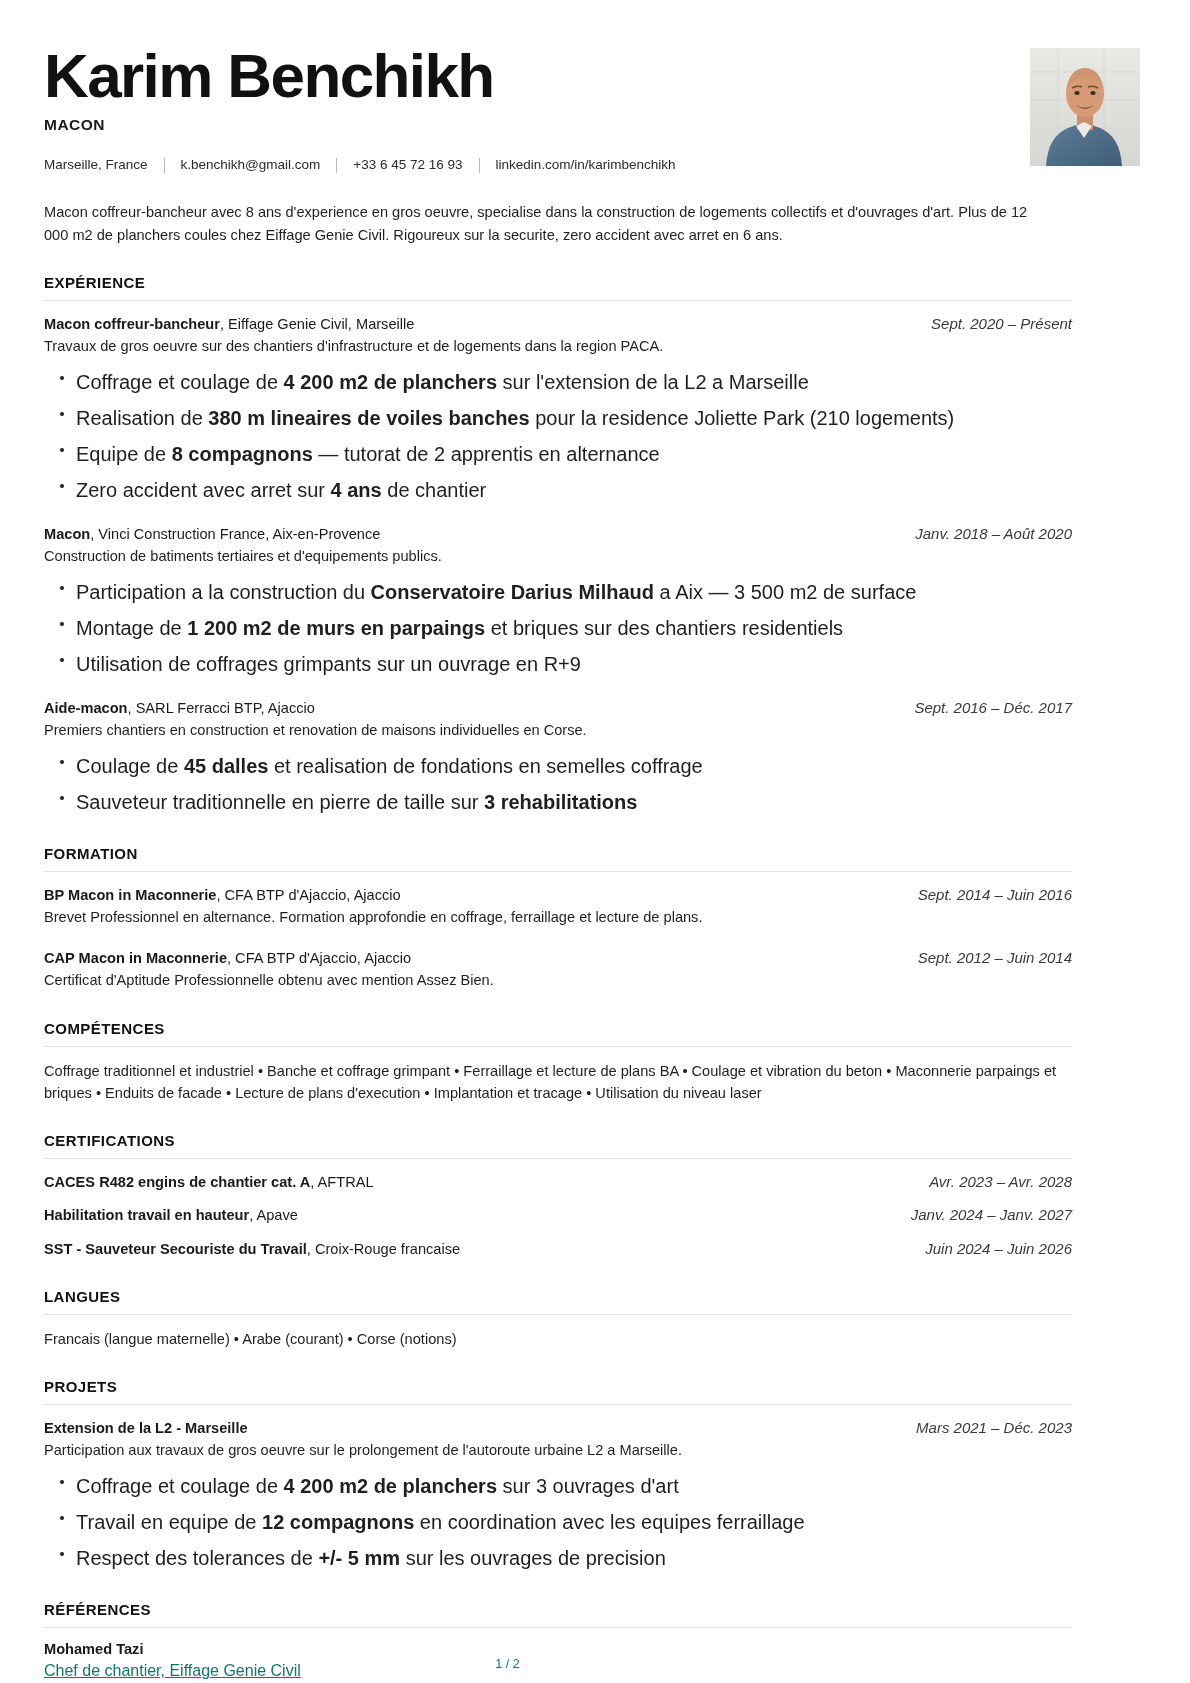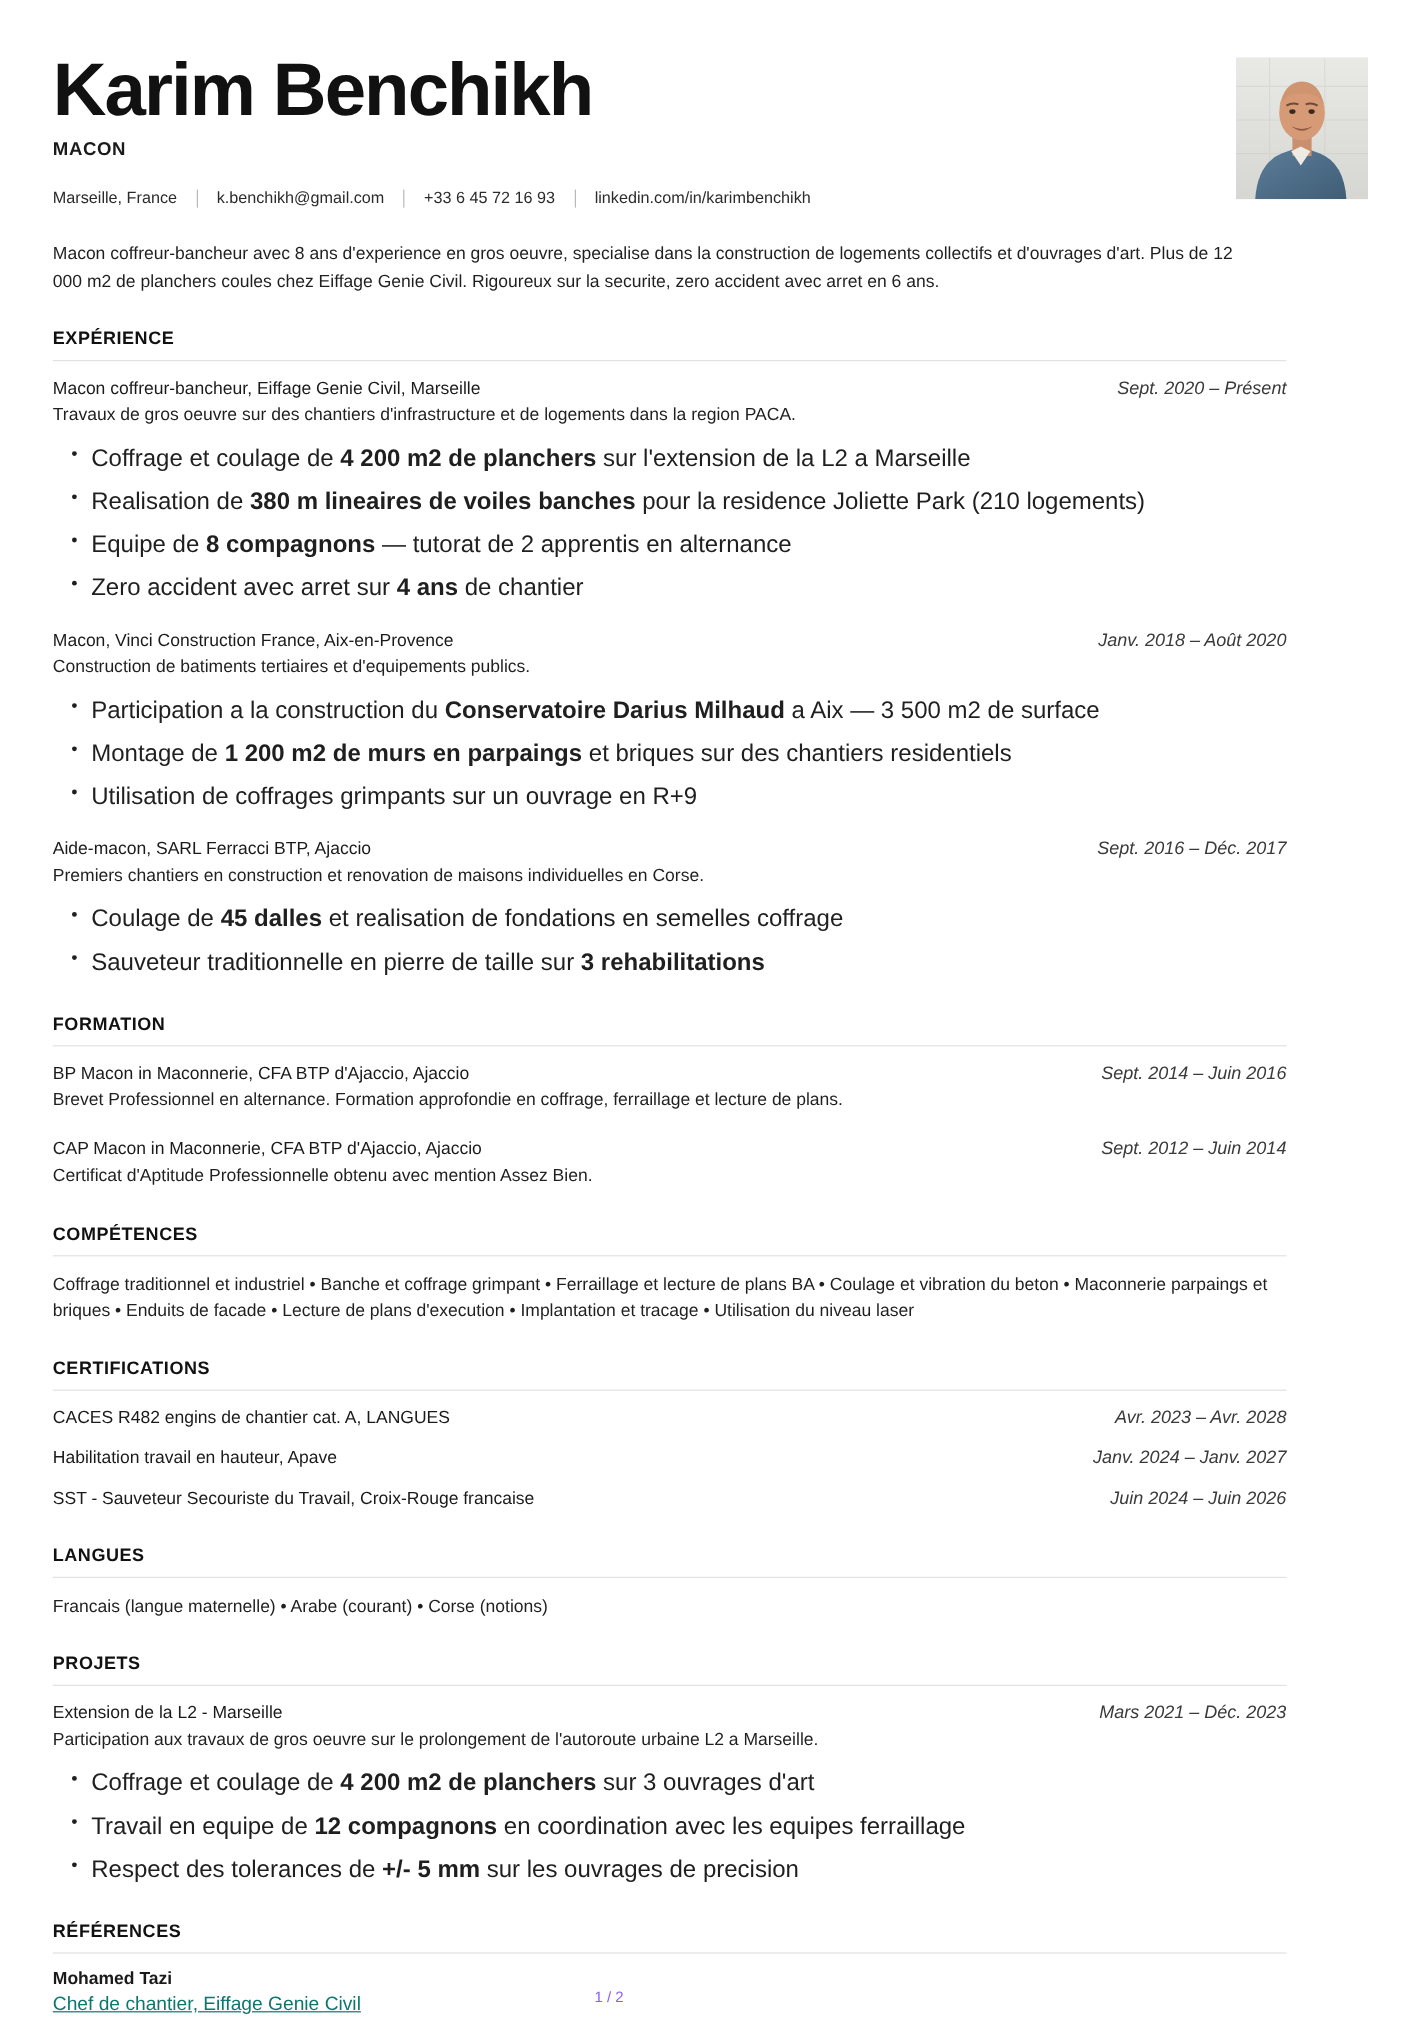--- a/index.html
+++ b/index.html
@@ -103,21 +103,21 @@
     display: flex;
     justify-content: space-between;
     align-items: baseline;
     gap: 20px;
   }
   .entry-heading {
     font-size: 14.6px;
     line-height: 1.45;
     color: #1a1a1a;
   }
-  .entry-heading b { font-weight: normal; }
+  .entry-heading b { font-weight: bold; }
   .entry-date {
     font-size: 15px;
     font-style: italic;
     color: #3a3a3a;
     white-space: nowrap;
     flex: 0 0 auto;
   }
   .entry-desc {
     font-size: 14.6px;
     line-height: 1.5;
@@ -179,21 +179,21 @@
     text-decoration: underline;
   }
 
   .footer {
     position: absolute;
     left: 15px;
     right: 0;
     bottom: 36px;
     text-align: center;
     font-size: 12.5px;
-    color: #8b5cf6;
+    color: #0f766e;
   }
 </style>
 </head>
 <body>
 
 <div class="page">
   <div class="inner">
 
     <div class="header">
       <div class="header-left">
@@ -314,21 +314,21 @@
       <div class="section-title">COMPÉTENCES</div>
       <div class="rule"></div>
       <div class="inline-list">Coffrage traditionnel et industriel • Banche et coffrage grimpant • Ferraillage et lecture de plans BA • Coulage et vibration du beton • Maconnerie parpaings et briques • Enduits de facade • Lecture de plans d'execution • Implantation et tracage • Utilisation du niveau laser</div>
     </div>
 
     <div class="section">
       <div class="section-title">CERTIFICATIONS</div>
       <div class="rule"></div>
 
       <div class="cert-row">
-        <div class="entry-heading"><b>CACES R482 engins de chantier cat. A</b><span>, LANGUES</span></div>
+        <div class="entry-heading"><b>CACES R482 engins de chantier cat. A</b><span>, AFTRAL</span></div>
         <div class="entry-date">Avr. 2023 – Avr. 2028</div>
       </div>
       <div class="cert-row">
         <div class="entry-heading"><b>Habilitation travail en hauteur</b><span>, Apave</span></div>
         <div class="entry-date">Janv. 2024 – Janv. 2027</div>
       </div>
       <div class="cert-row">
         <div class="entry-heading"><b>SST - Sauveteur Secouriste du Travail</b><span>, Croix-Rouge francaise</span></div>
         <div class="entry-date">Juin 2024 – Juin 2026</div>
       </div>

